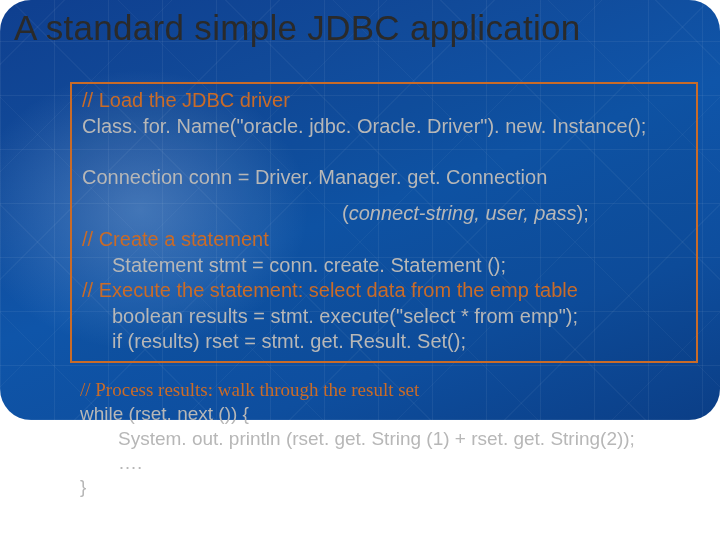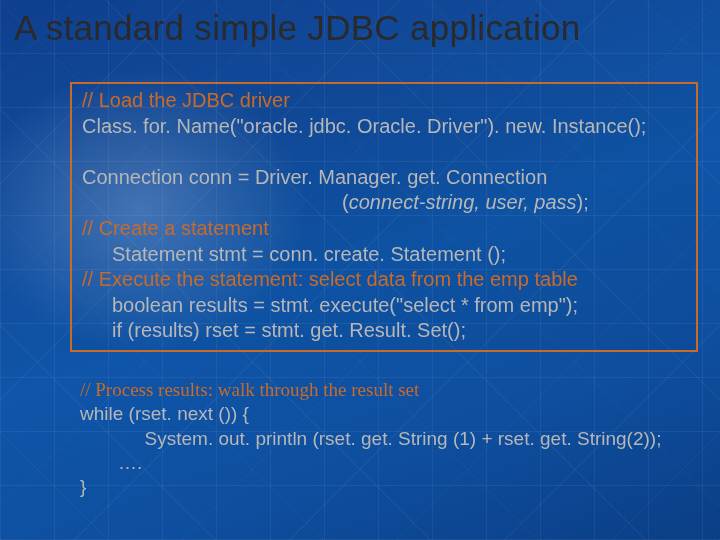--- a/index.html
+++ b/index.html
@@ -5,26 +5,27 @@
   html, body {
     margin: 0;
     padding: 0;
     width: 720px;
     height: 540px;
     overflow: hidden;
     font-family: Tahoma, Verdana, Arial, sans-serif;
   }
   .slide {
     width: 720px;
-    height: 540px;
+    height: 420px;
     position: relative;
     background:
       radial-gradient(ellipse 240px 200px at 140px 210px, rgba(170,200,240,0.35) 0%, rgba(170,200,240,0.0) 70%),
       linear-gradient(160deg, #0f3f8f 0%, #114a99 25%, #0f55a9 50%, #0e4e9e 75%, #0b3e86 100%);
     box-sizing: border-box;
+    border-radius: 31px;
   }
   .slide::before, .slide::after {
     content: "";
     position: absolute;
     inset: 0;
     pointer-events: none;
   }
   .slide::before {
     background-image:
       repeating-linear-gradient(0deg, rgba(255,255,255,0.06) 0 1px, transparent 1px 54px),
@@ -55,36 +56,36 @@
     background: rgba(0,0,0,0.03);
     padding: 4px 10px 6px 10px;
     font-family: Tahoma, Verdana, Arial, sans-serif;
     font-size: 20px;
     line-height: 1.28;
     color: #c96b28;
   }
   .grey { color: #b7b7b7; }
   .ital { font-style: italic; }
   .ind1 { padding-left: 30px; display: block; }
-  .ind2 { display: block; text-align: left; padding-left: 260px; }
+  .ind2 { display: block; text-align: left; padding-left: 260px; margin-top: 11px; }
   .block2 {
     position: absolute;
     top: 378px;
     left: 70px;
     right: 22px;
     z-index: 2;
     padding: 0 10px;
     font-family: Tahoma, Verdana, Arial, sans-serif;
     font-size: 19px;
     line-height: 1.28;
     color: #b7b7b7;
   }
   .block2 .c { color: #c96b28; font-family: Liberation Serif, serif; }
   .block2 .ind { padding-left: 38px; display: block; }
-  .nowrap-line { white-space: nowrap; text-align: center; }
+  .nowrap-line { white-space: nowrap; }
 </style>
 </head>
 <body>
 
 <div class="slide">
 
   <div class="title">A standard simple JDBC application</div>
 
   <div class="code-box">
     <span>// Load the JDBC driver</span><br>

